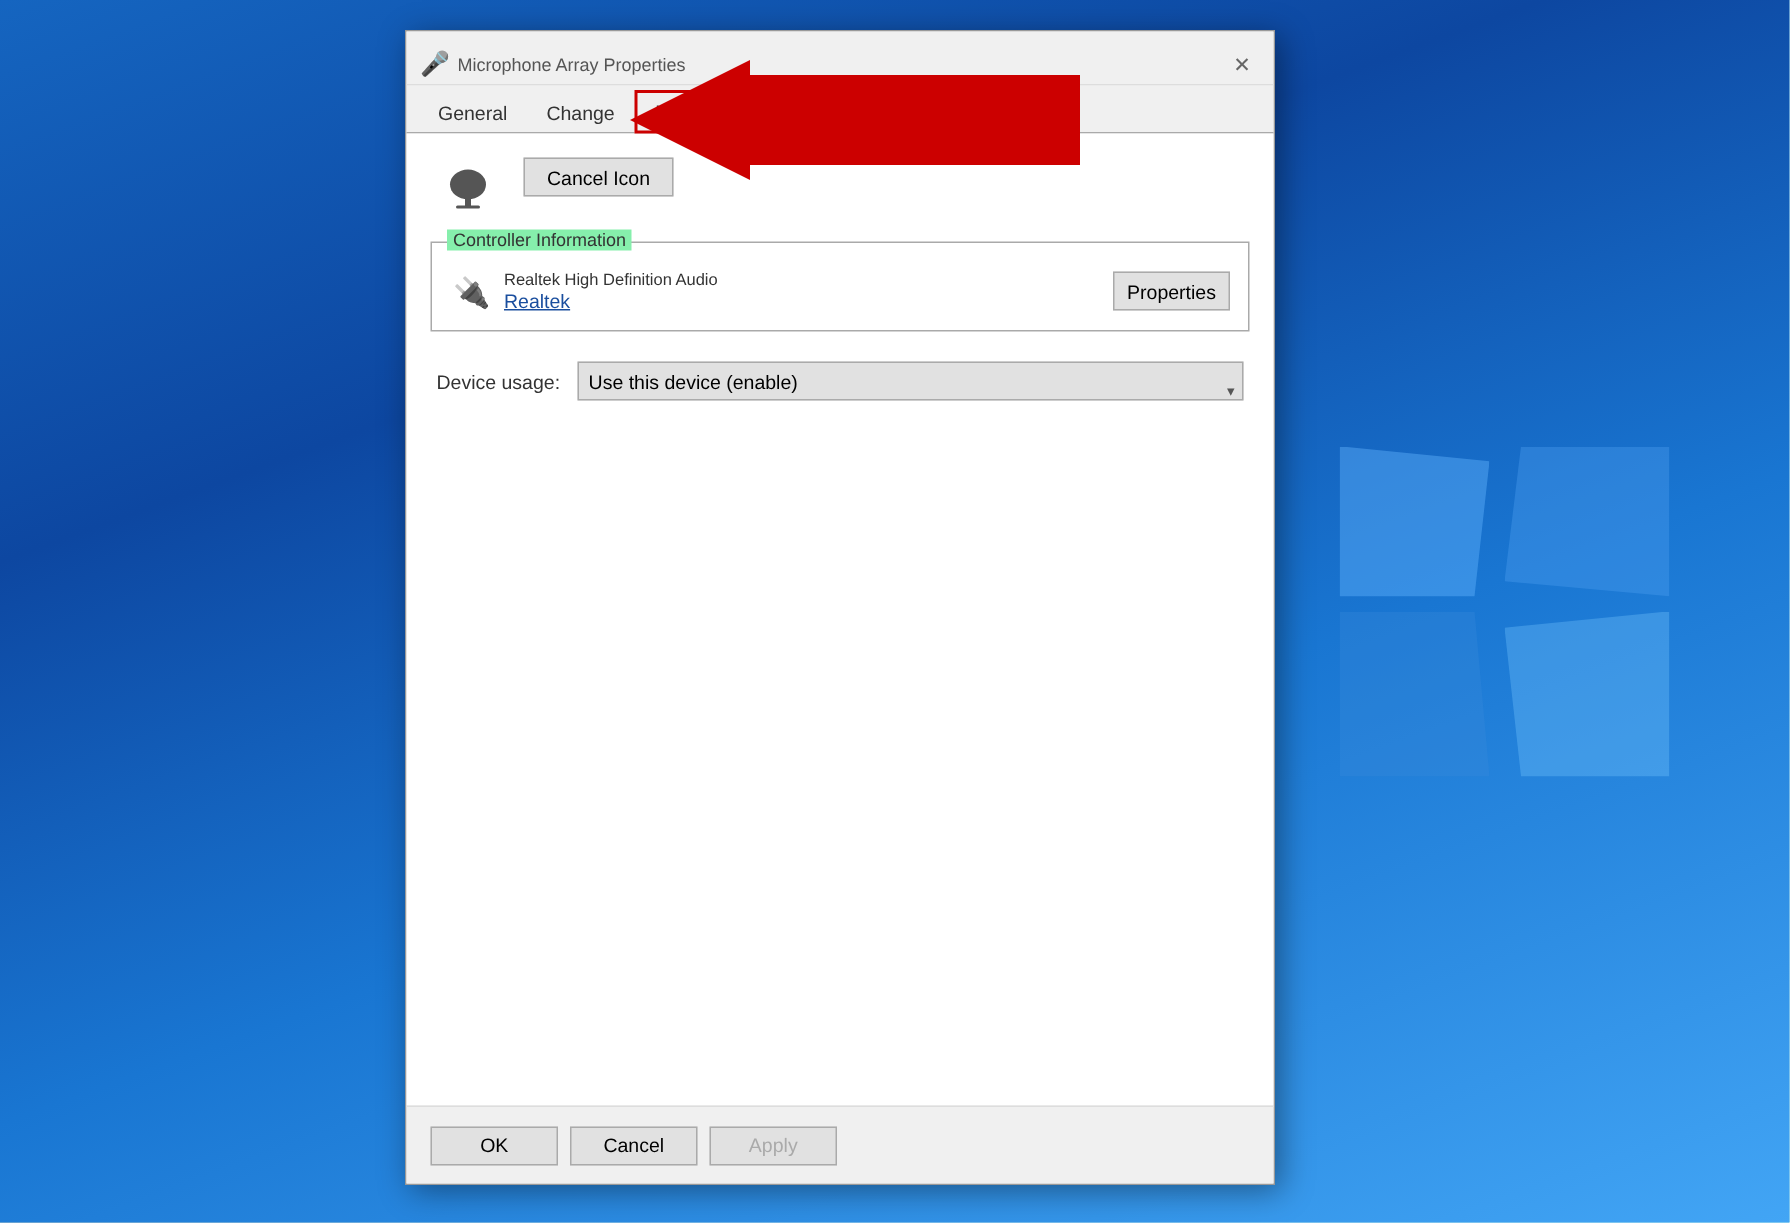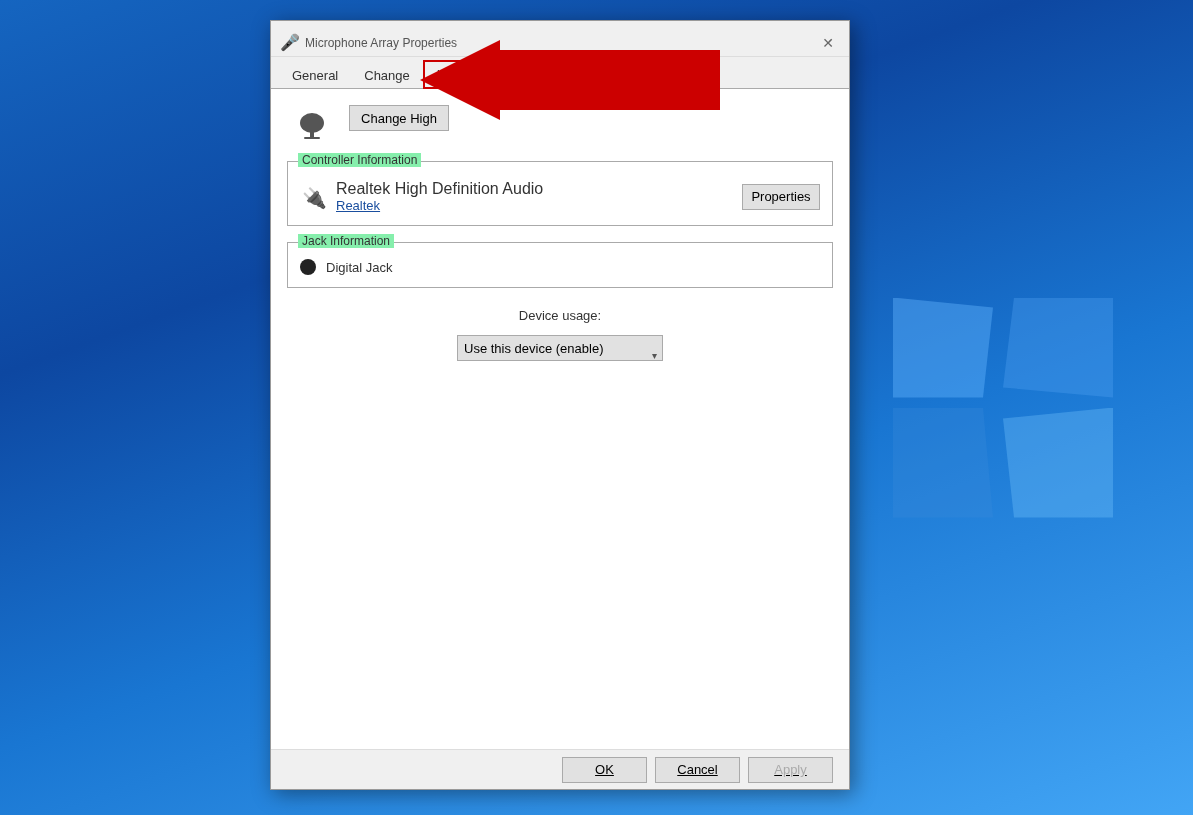--- a/index.html
+++ b/index.html
@@ -253,21 +253,21 @@
       color: #1a4e9e;
       font-size: 20px;
     }
 
     .controller-name-col {
       display: flex;
       flex-direction: column;
     }
 
     .controller-name {
-      font-size: 16px;
+      font-size: 11px;
       color: #333;
     }
 
     .controller-vendor {
       font-size: 13px;
       color: #1a4e9e;
       text-decoration: underline;
       cursor: pointer;
     }
 
@@ -301,21 +301,20 @@
       color: #333;
     }
 
     
     .usage-row {
       display: flex;
       align-items: center;
       gap: 12px;
       margin-top: 20px;
       padding: 0 4px;
-      flex-direction: column;
     }
 
     .usage-label {
       font-size: 13px;
       color: #333;
       white-space: nowrap;
     }
 
     .usage-select-wrapper {
       flex: 1;
@@ -344,25 +343,24 @@
       font-size: 10px;
       color: #555;
     }
 
     
     .dialog-footer {
       background: #f0f0f0;
       border-top: 1px solid #ddd;
       padding: 10px 16px;
       display: flex;
-      justify-content: flex-end;
+      justify-content: flex-start;
       gap: 8px;
-      height: 40px;
-      align-items: center;
-      text-decoration: underline;
+      height: 52px;
+      align-items: center;
     }
 
     .footer-btn {
       width: 85px;
       height: 26px;
       background: #e1e1e1;
       border: 1px solid #aaa;
       font-size: 13px;
       font-family: inherit;
       cursor: pointer;
@@ -424,21 +422,21 @@
 
           <svg width="48" height="32" viewBox="0 0 48 32">
 
             <ellipse cx="24" cy="14" rx="12" ry="10" fill="#555"></ellipse>
 
             <rect x="22" y="23" width="4" height="6" fill="#555"></rect>
             <rect x="16" y="28" width="16" height="2" rx="1" fill="#555"></rect>
           </svg>
         </div>
         <div class="device-name-controls">
-          <button class="change-icon-btn">Change High</button>
+          <button class="change-icon-btn">Cancel Icon</button>
         </div>
       </div>
 
       <div class="group-box">
         <span class="group-label">Controller Information</span>
         <div class="controller-row">
           <div class="controller-left">
 
             <div class="realtek-icon">
               <svg width="28" height="28" viewBox="0 0 28 28">
@@ -447,27 +445,20 @@
             </div>
             <div class="controller-name-col">
               <span class="controller-name">Realtek High Definition Audio</span>
               <span class="controller-vendor">Realtek</span>
             </div>
           </div>
           <button class="properties-btn">Properties</button>
         </div>
       </div>
 
-      <div class="group-box">
-        <span class="group-label">Jack Information</span>
-        <div class="jack-row">
-          <div class="jack-dot"></div>
-          <span class="jack-label">Digital Jack</span>
-        </div>
-      </div>
 
       <div class="usage-row">
         <span class="usage-label">Device usage:</span>
         <div class="usage-select-wrapper">
           <select>
             <option>Use this device (enable)</option>
             <option>Don't use this device (disable)</option>
           </select>
           <span class="select-arrow">▾</span>
         </div>

